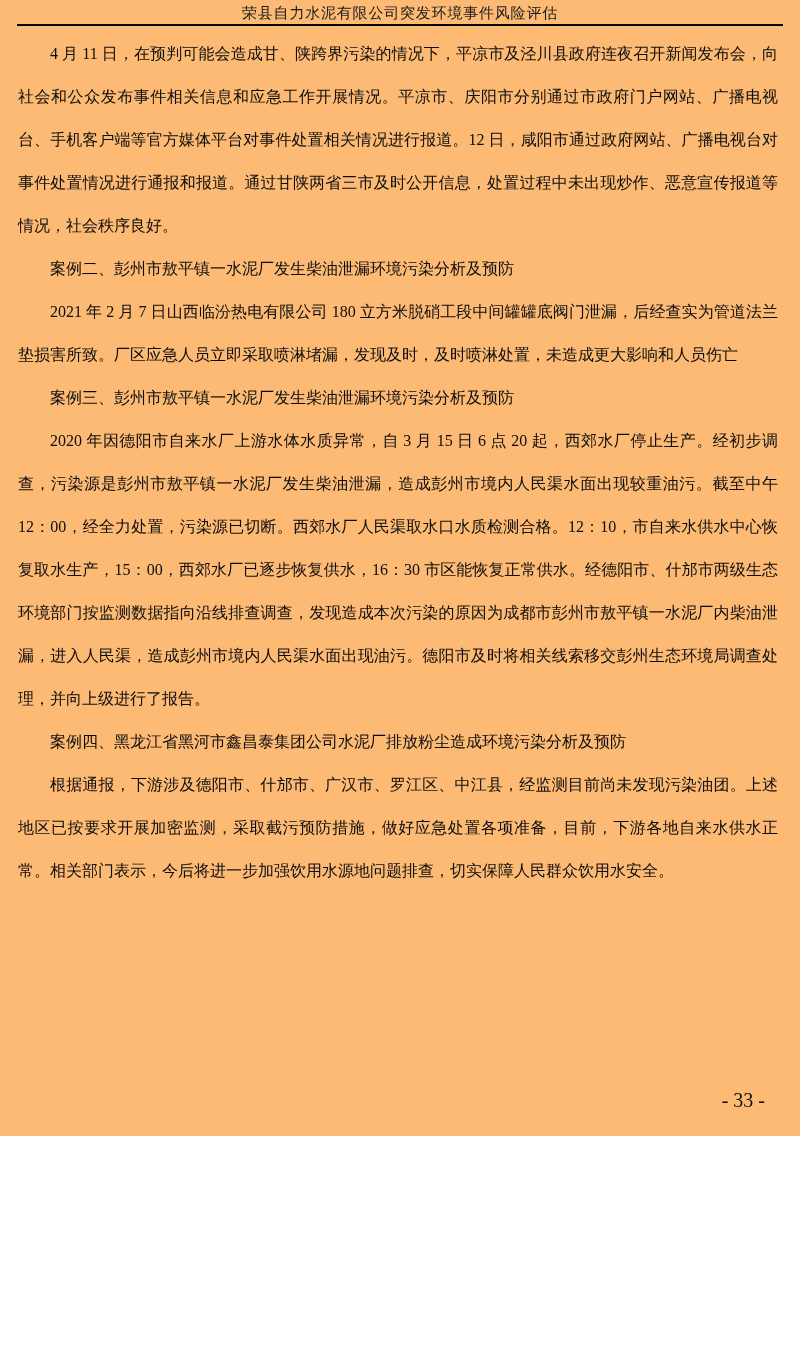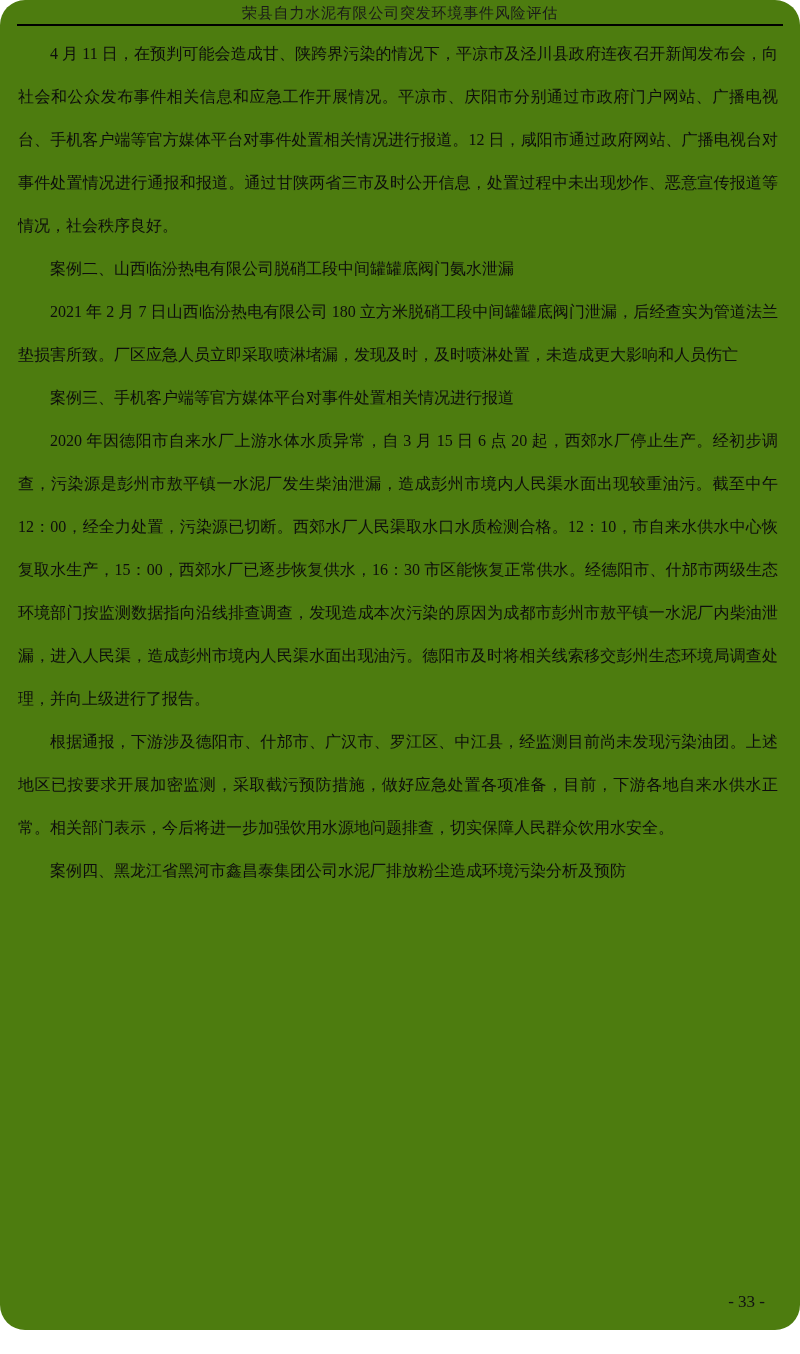--- a/index.html
+++ b/index.html
@@ -3,28 +3,27 @@
 <meta charset="utf-8">
 <style>
   html, body {
     margin: 0;
     padding: 0;
     background: #ffffff;
   }
   .page {
     position: relative;
     width: 800px;
-    height: 1330px;
+    height: 1136px;
     margin: 0 auto;
-    background: #4d7c0f;
+    background: #fdba74;
     overflow: hidden;
     box-sizing: border-box;
     font-family: "Liberation Serif", "DejaVu Serif", serif;
     color: #111111;
-    border-radius: 25px;
   }
   .page-header {
     padding-top: 3px;
     margin: 0 17px;
   }
   .header-title {
     text-align: center;
     font-size: 15px;
     line-height: 20px;
     letter-spacing: 0.8px;
@@ -44,44 +43,44 @@
     color: #0d0d0d;
   }
   .para {
     margin: 0;
     padding: 0;
     text-indent: 2em;
   }
   .page-footer {
     position: absolute;
     right: 35px;
-    bottom: 18px;
-    font-size: 17px;
+    bottom: 26px;
+    font-size: 20px;
     line-height: 20px;
     color: #111111;
     margin-left: 31px;
   }
 </style>
 </head>
 <body>
 
 <div class="page">
 
   <div class="page-header">
     <div class="header-title">荣县自力水泥有限公司突发环境事件风险评估</div>
     <hr class="header-rule">
   </div>
 
   <div class="document-body">
     <p class="para">4 月 11 日，在预判可能会造成甘、陕跨界污染的情况下，平凉市及泾川县政府连夜召开新闻发布会，向社会和公众发布事件相关信息和应急工作开展情况。平凉市、庆阳市分别通过市政府门户网站、广播电视台、手机客户端等官方媒体平台对事件处置相关情况进行报道。12 日，咸阳市通过政府网站、广播电视台对事件处置情况进行通报和报道。通过甘陕两省三市及时公开信息，处置过程中未出现炒作、恶意宣传报道等情况，社会秩序良好。</p>
-    <p class="para">案例二、山西临汾热电有限公司脱硝工段中间罐罐底阀门氨水泄漏</p>
+    <p class="para">案例二、彭州市敖平镇一水泥厂发生柴油泄漏环境污染分析及预防</p>
     <p class="para">2021 年 2 月 7 日山西临汾热电有限公司 180 立方米脱硝工段中间罐罐底阀门泄漏，后经查实为管道法兰垫损害所致。厂区应急人员立即采取喷淋堵漏，发现及时，及时喷淋处置，未造成更大影响和人员伤亡</p>
-    <p class="para">案例三、手机客户端等官方媒体平台对事件处置相关情况进行报道</p>
+    <p class="para">案例三、彭州市敖平镇一水泥厂发生柴油泄漏环境污染分析及预防</p>
     <p class="para">2020 年因德阳市自来水厂上游水体水质异常，自 3 月 15 日 6 点 20 起，西郊水厂停止生产。经初步调查，污染源是彭州市敖平镇一水泥厂发生柴油泄漏，造成彭州市境内人民渠水面出现较重油污。截至中午 12：00，经全力处置，污染源已切断。西郊水厂人民渠取水口水质检测合格。12：10，市自来水供水中心恢复取水生产，15：00，西郊水厂已逐步恢复供水，16：30 市区能恢复正常供水。经德阳市、什邡市两级生态环境部门按监测数据指向沿线排查调查，发现造成本次污染的原因为成都市彭州市敖平镇一水泥厂内柴油泄漏，进入人民渠，造成彭州市境内人民渠水面出现油污。德阳市及时将相关线索移交彭州生态环境局调查处理，并向上级进行了报告。</p>
+    <p class="para">案例四、黑龙江省黑河市鑫昌泰集团公司水泥厂排放粉尘造成环境污染分析及预防</p>
     <p class="para">根据通报，下游涉及德阳市、什邡市、广汉市、罗江区、中江县，经监测目前尚未发现污染油团。上述地区已按要求开展加密监测，采取截污预防措施，做好应急处置各项准备，目前，下游各地自来水供水正常。相关部门表示，今后将进一步加强饮用水源地问题排查，切实保障人民群众饮用水安全。</p>
-    <p class="para">案例四、黑龙江省黑河市鑫昌泰集团公司水泥厂排放粉尘造成环境污染分析及预防</p>
   </div>
 
   <div class="page-footer">
     <span>- 33 -</span>
   </div>
 
 </div>
 
 </body></html>

